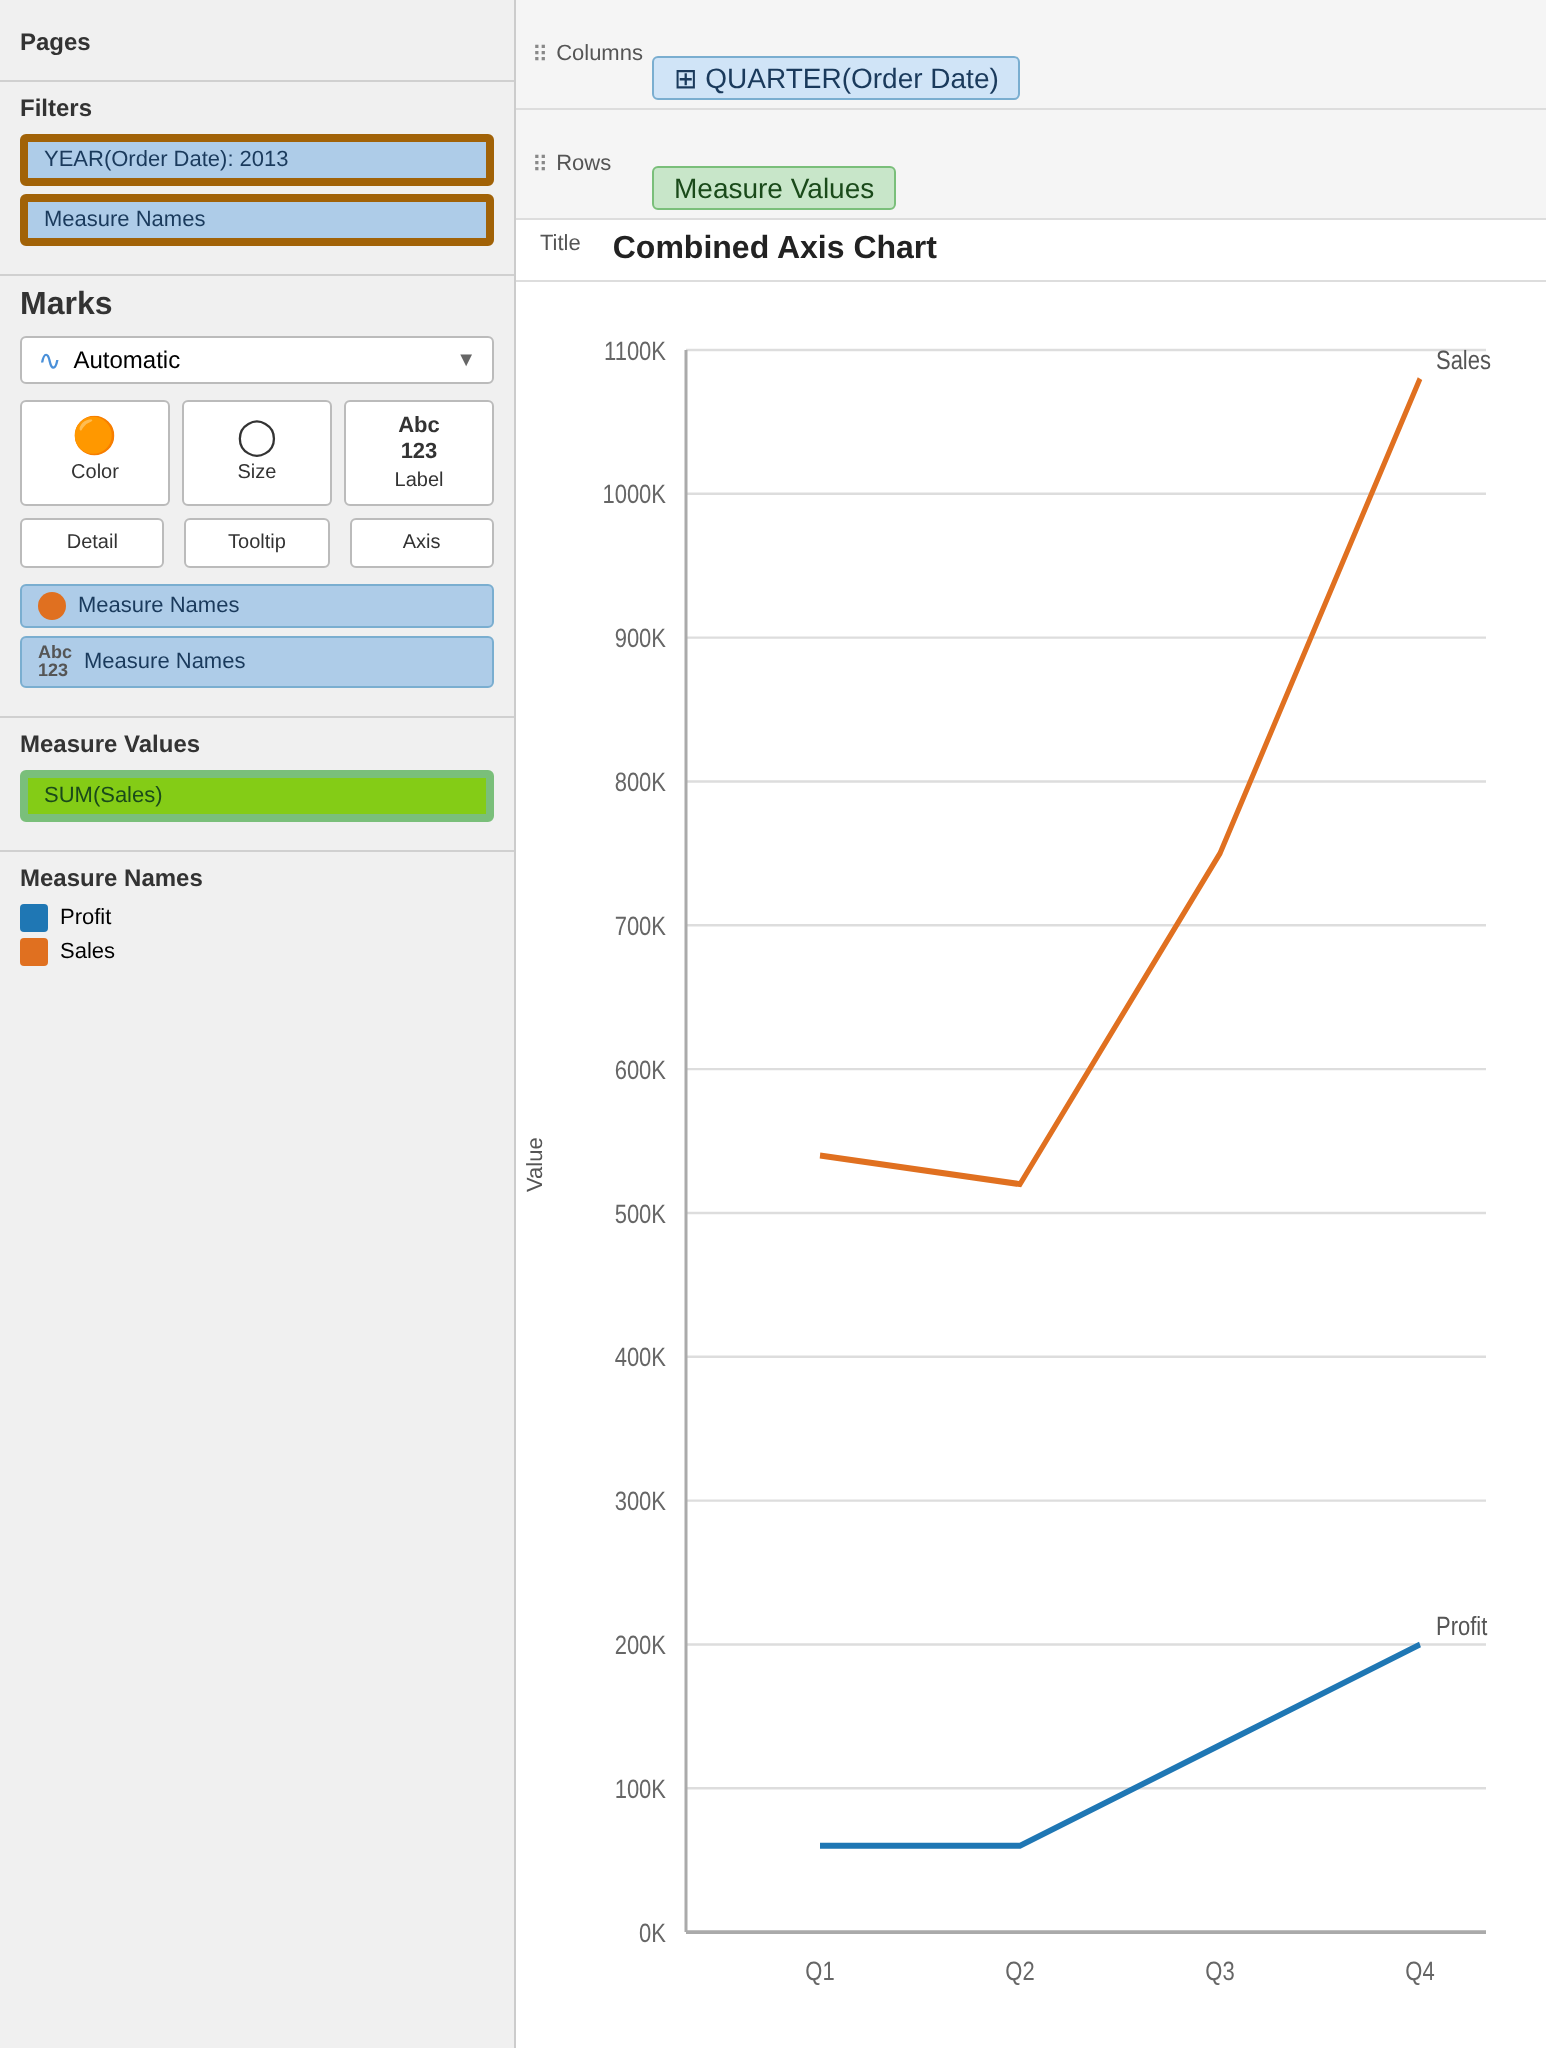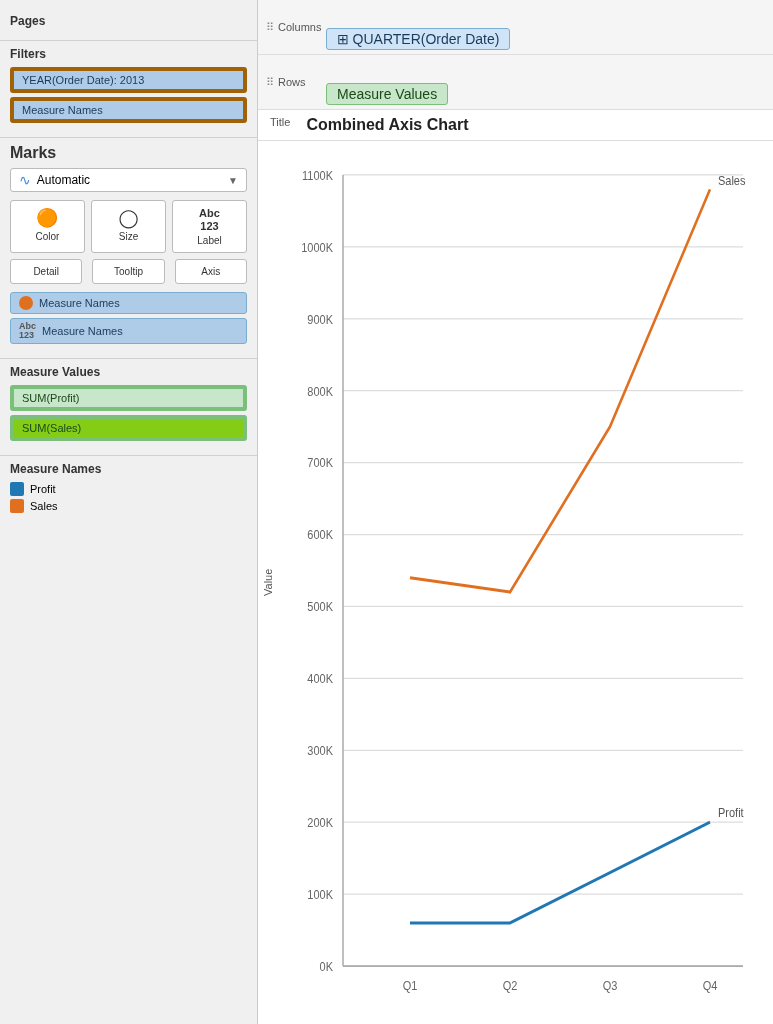--- a/index.html
+++ b/index.html
@@ -320,21 +320,20 @@
     </div>
 
     <div class="marks-pill">
       <span class="marks-pill-icon-abc" style="font-size:9px;font-weight:bold;color:#555;margin-right:6px;">Abc<br>123</span>
       <span>Measure Names</span>
     </div>
   </div>
 
   <div class="measure-values-section">
     <div class="section-title">Measure Values</div>
-    <div class="filter-pill" style="background:#c8e6c9;border-color:#7abf7a;color:#1a4a1a;">SUM(Profit)</div>
     <div class="filter-pill" style="background:#84cc16;border-color:#7abf7a;color:#1a4a1a;">SUM(Sales)</div>
   </div>
 
   <div class="measure-names-section">
     <div class="section-title">Measure Names</div>
     <div class="legend-item">
       <div class="legend-color" style="background:#1f77b4;"></div>
       <span>Profit</span>
     </div>
     <div class="legend-item">

